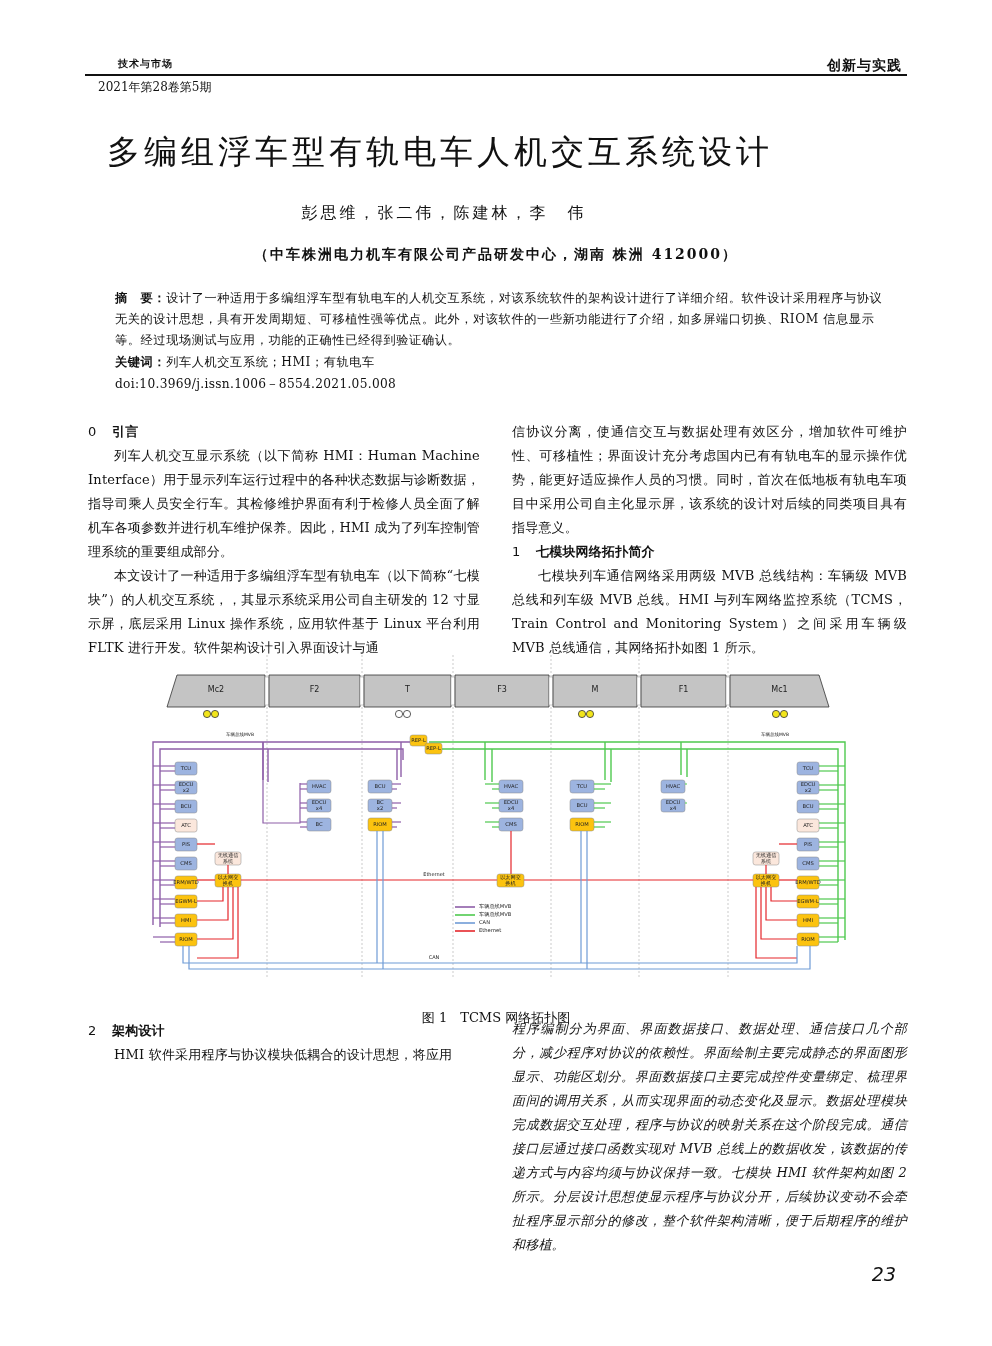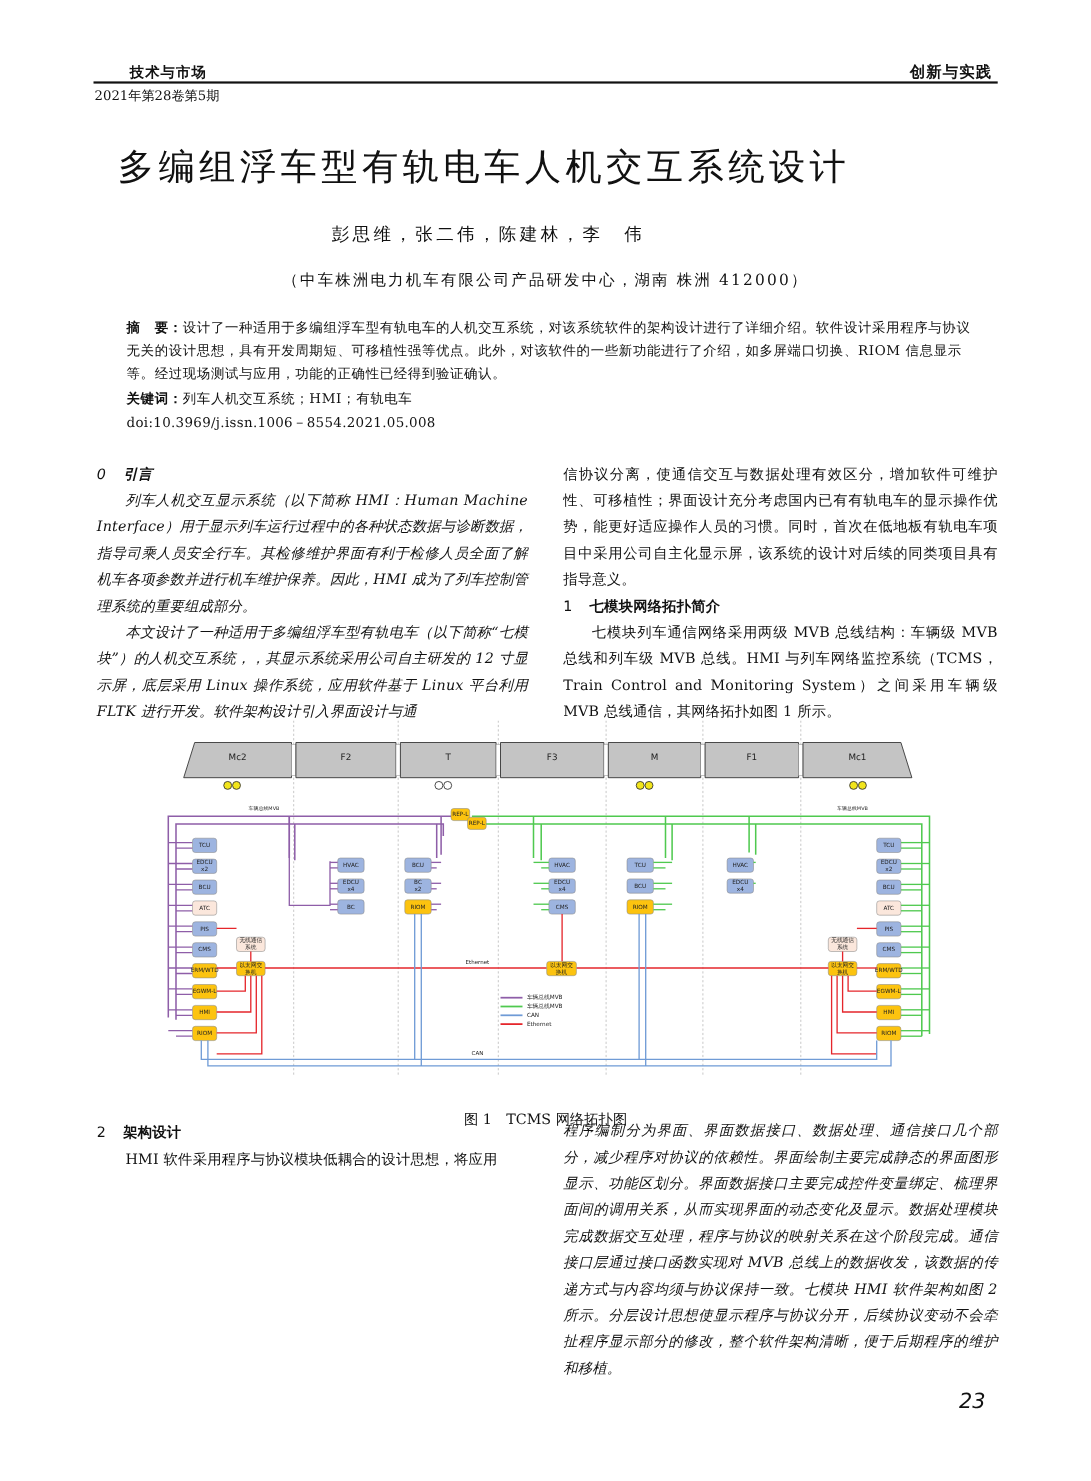--- a/index.html
+++ b/index.html
@@ -1,35 +1,35 @@
 <!DOCTYPE html>
 <html><head>
 <meta charset="utf-8">
 <style>
   html, body { margin:0; padding:0; background:#fff; }
   body { width:992px; height:1346px; position:relative; overflow:hidden; color:#111;
          font-family:"DejaVu Serif", serif; }
   .abs { position:absolute; }
-  .hdr-left { left:118px; top:57px; font-family:"DejaVu Sans", sans-serif; font-size:13px; font-weight:bold; letter-spacing:1px; }
+  .hdr-left { left:118px; top:57px; font-family:"DejaVu Sans", sans-serif; font-size:10px; font-weight:bold; letter-spacing:1px; }
   .hdr-right { right:90px; top:57px; font-family:"DejaVu Sans", sans-serif; font-size:14px; font-weight:bold; letter-spacing:1px; }
   .hdr-rule { left:85px; top:74px; width:822px; height:2px; background:#111; }
-  .issue { left:86px; top:79px; font-size:12px; }
+  .issue { left:98px; top:79px; font-size:12px; }
   .title { left:0; width:880px; top:130px; text-align:center; font-family:"DejaVu Sans", sans-serif; font-size:33px; letter-spacing:4px; }
   .authors { left:0; width:888px; top:203px; text-align:center; font-size:16px; letter-spacing:3px; }
-  .affil { left:0; width:992px; top:246px; text-align:center; font-size:14px; letter-spacing:2px; }
+  .affil { left:0; width:992px; top:246px; text-align:center; font-size:14px; letter-spacing:2px;font-weight:bold; }
   .abstract { left:115px; top:288px; width:770px; font-size:12.2px; line-height:21px; letter-spacing:0.6px; }
   .abstract .lbl { font-family:"DejaVu Sans", sans-serif; font-weight:bold;margin-top:35px; }
   .kw { left:115px; top:354px; font-size:12.2px; letter-spacing:0.6px; }
   .kw .lbl { font-family:"DejaVu Sans", sans-serif; font-weight:bold; }
   .doi { left:115px; top:376px; font-size:12.2px; letter-spacing:0.3px; }
   .col { font-size:13px; line-height:24px; text-align:justify; letter-spacing:0.2px; }
   .col p { margin:0; text-indent:2em; }
   .col h3 { margin:0; font-family:"DejaVu Sans", sans-serif; font-size:13px; font-weight:bold; }
   .col h3 .num { display:inline-block; width:24px; font-weight:normal; }
-  .col1 { left:88px; top:420px; width:392px;font-style:italic; }
+  .col1 { left:88px; top:420px; width:392px; }
   .col2 { left:512px; top:420px; width:395px; }
   .col3 { left:88px; top:1019px; width:392px; }
   .col4 { left:512px; top:1017px; width:395px;font-style:italic; }
   .fig { left:145px; top:655px; width:705px; height:325px; }
   .figcap { left:0; width:992px; top:993px; text-align:center; font-size:13px;margin-top:16px; }
   .pagenum { right:96px; top:1263px; font-family:"DejaVu Sans", sans-serif; font-style:italic; font-size:19px;margin-left:12px; }
   svg text { font-family:"DejaVu Sans", sans-serif; }
 </style>
 </head>
 <body>

